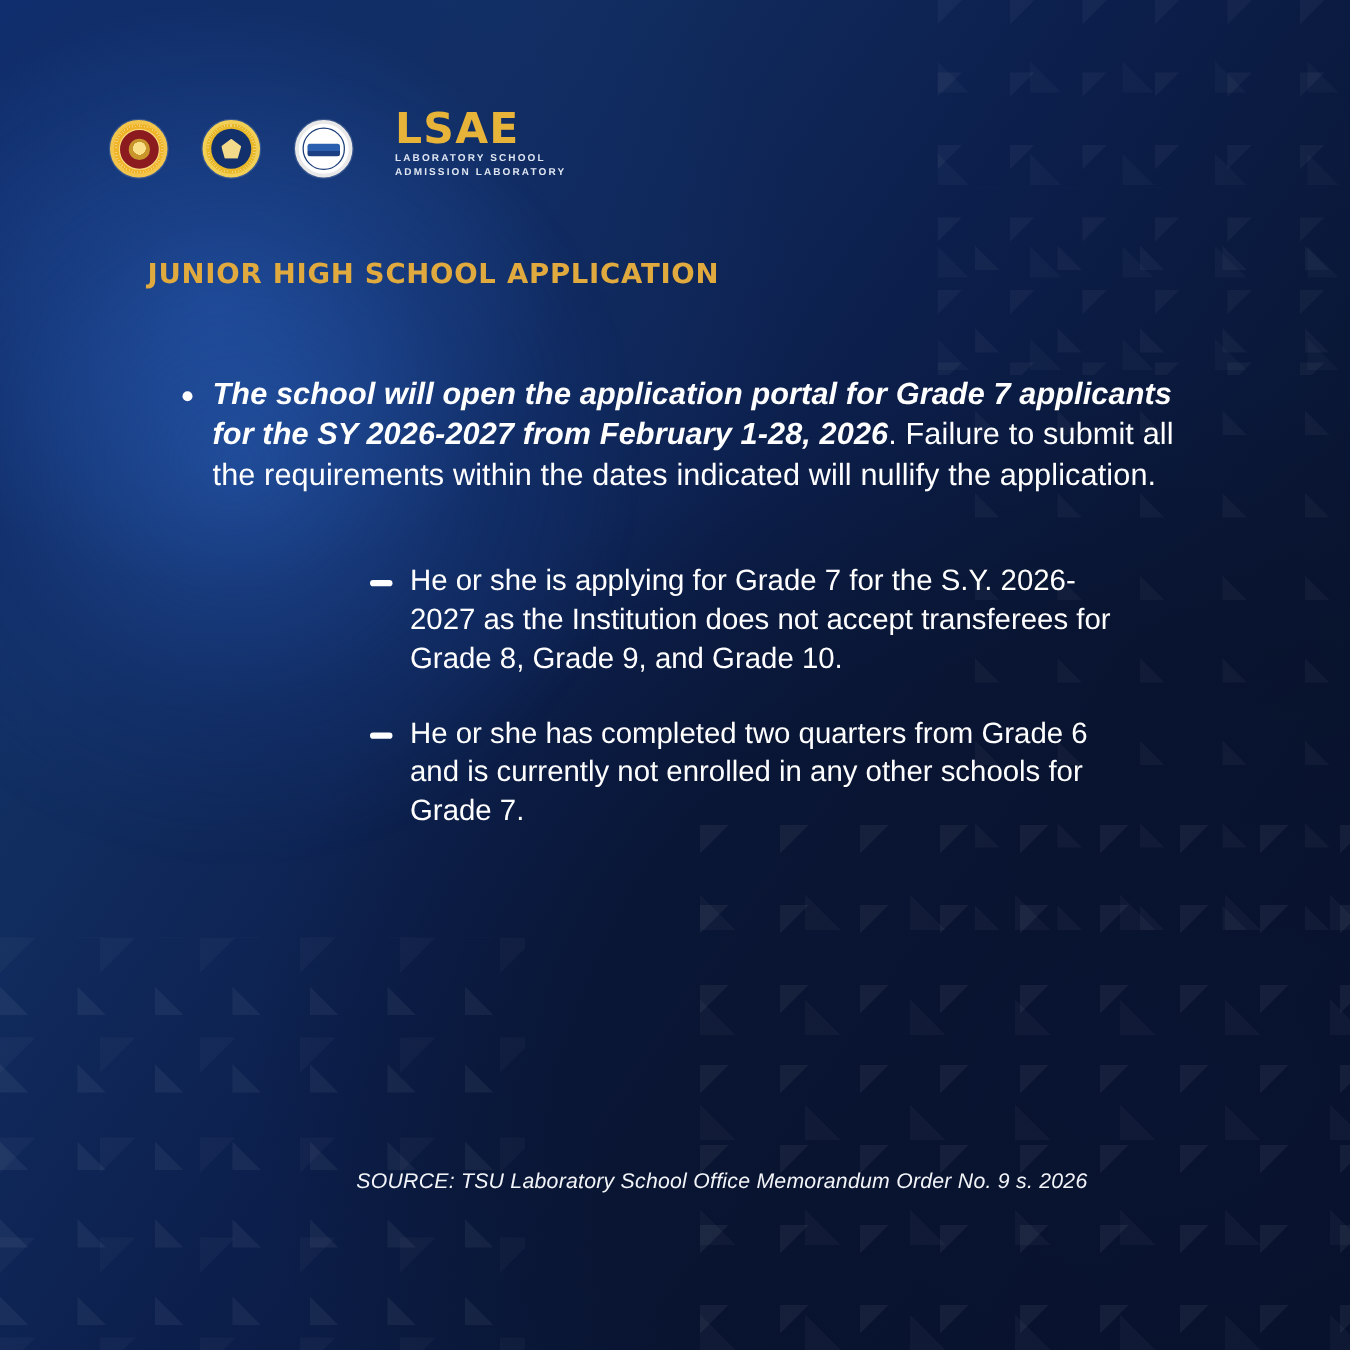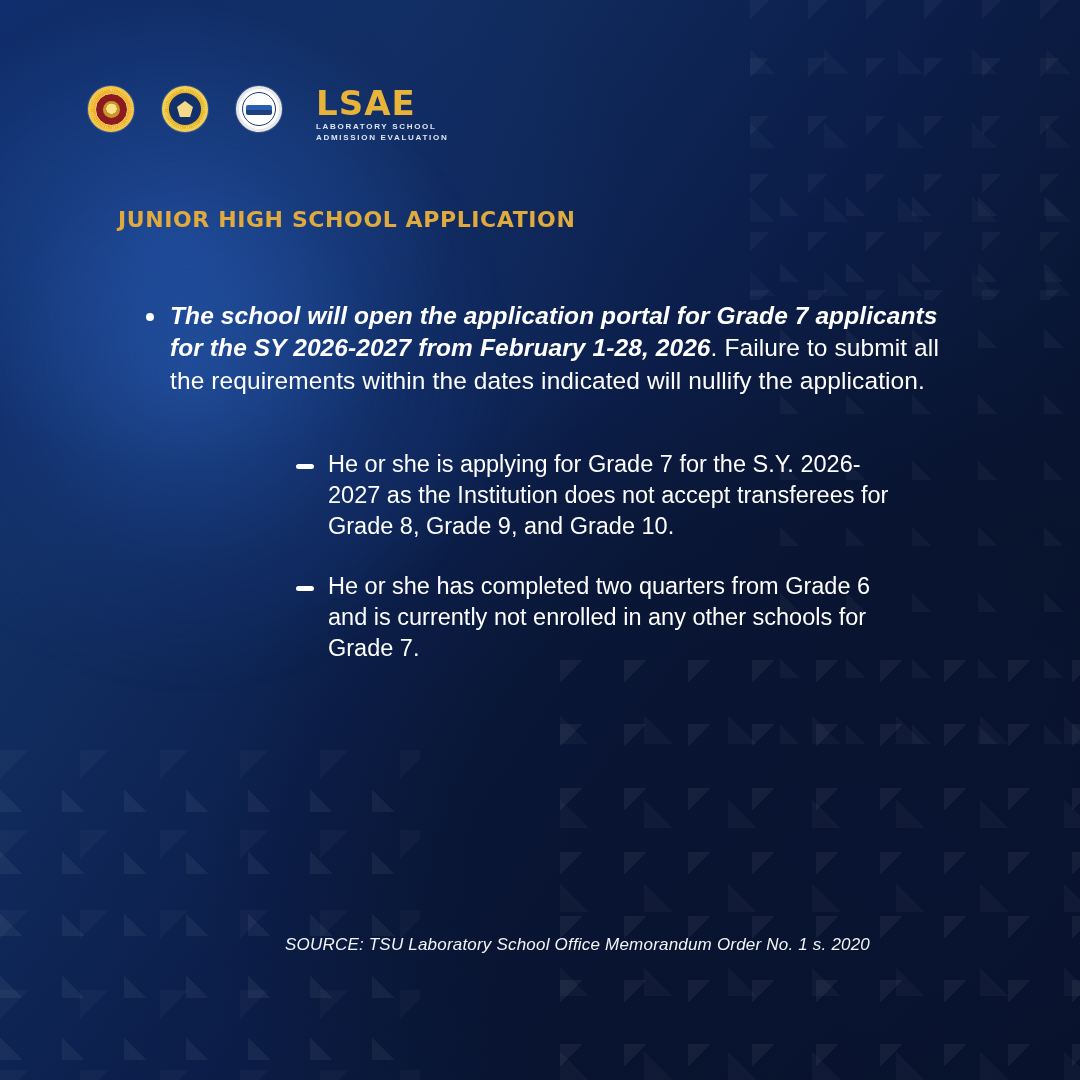--- a/index.html
+++ b/index.html
@@ -54,21 +54,21 @@
     border-radius:50%;
     background:radial-gradient(circle, rgba(40,92,180,0.55) 0%, rgba(24,60,132,0.25) 45%, rgba(12,28,70,0) 72%);
     filter:blur(10px);
   }
 
   
   .header {
     position:absolute;
     left:88px; top:86px;
     display:flex;
-    align-items:flex-start;
+    align-items:flex-end;
     gap:28px;
   }
   .seal {
     width:46px; height:46px;
     border-radius:50%;
     position:relative;
     flex:0 0 auto;
     display:flex; align-items:center; justify-content:center;
     box-shadow:0 0 0 1px rgba(255,255,255,.15);
   }
@@ -243,21 +243,21 @@
     <div class="seal seal-lab">
       <div class="seal-ring-txt"></div>
       <div class="inner"></div>
     </div>
     <div class="seal seal-lsae">
       <div class="inner"></div>
     </div>
     <div class="wordmark">
       <div class="big">LSAE</div>
       <div class="sub">LABORATORY SCHOOL</div>
-      <div class="sub">ADMISSION EVALUATION</div>
+      <div class="sub">ADMISSION LABORATORY</div>
     </div>
   </div>
 
   <div class="title">JUNIOR HIGH SCHOOL APPLICATION</div>
 
   <div class="content">
 
     <div class="bullet-item">
       <div class="dot"></div>
       <div class="bullet-text">
@@ -271,14 +271,14 @@
         <div class="dash"></div>
         <div class="sub-text">He or she is applying for Grade 7 for the S.Y. 2026-2027 as the Institution does not accept transferees for Grade 8, Grade 9, and Grade 10.</div>
       </div>
       <div class="sub-item">
         <div class="dash"></div>
         <div class="sub-text">He or she has completed two quarters from Grade 6 and is currently not enrolled in any other schools for Grade 7.</div>
       </div>
     </div>
   </div>
 
-  <div class="source">SOURCE: TSU Laboratory School Office Memorandum Order No. 1 s. 2020</div>
+  <div class="source">SOURCE: TSU Laboratory School Office Memorandum Order No. 9 s. 2026</div>
 </div>
 
 </body></html>

